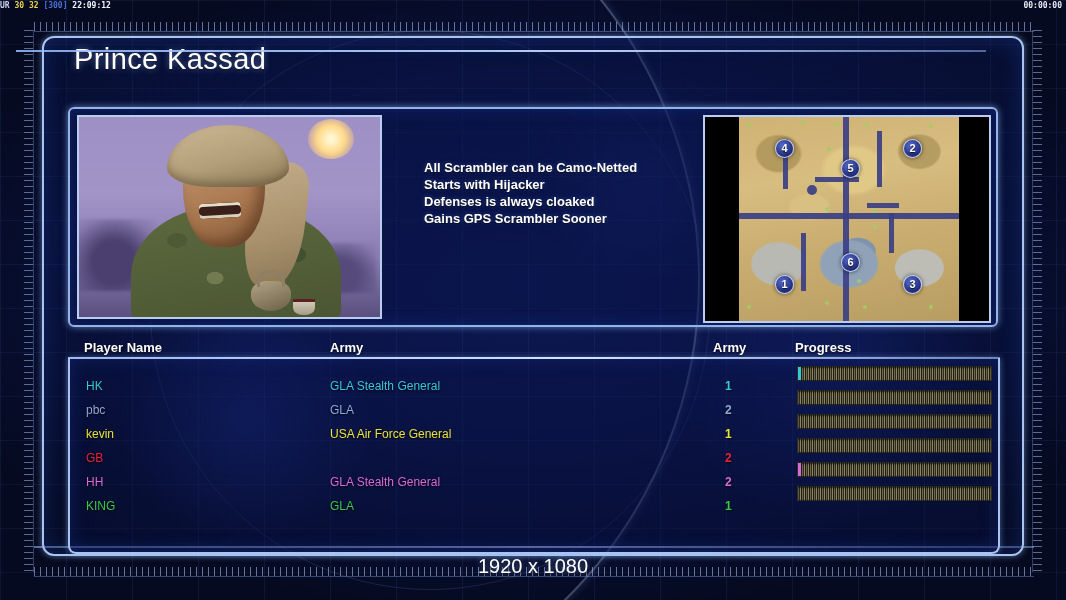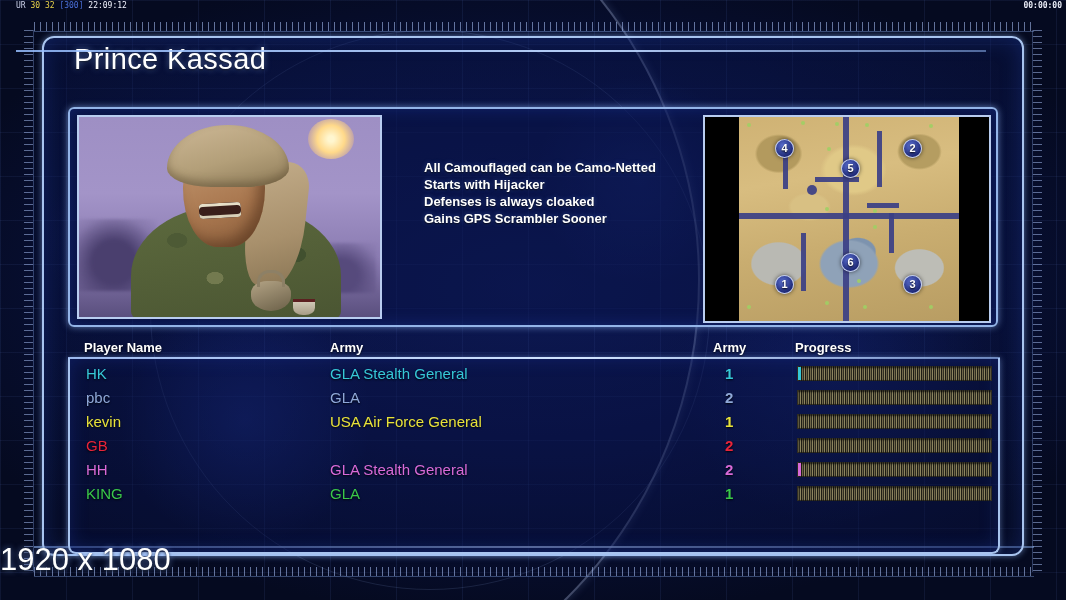--- a/index.html
+++ b/index.html
@@ -58,22 +58,22 @@
   .hud-top {
     position: absolute; left: 0; top: 0;
     width: 1066px; height: 13px;
     font-family: "DejaVu Sans Mono", monospace;
     font-size: 8px;
     letter-spacing: 0px;
     white-space: nowrap;
     z-index: 40;
   }
   .hud-left {
-    position: absolute; left: 16px; top: 1px;
-    font-weight: normal;
+    position: absolute; left: 0; top: 1px;
+    font-weight: bold;
   }
   .hud-left .k1 { color: #c9cfe8; }
   .hud-left .k2 { color: #e8d24a; }
   .hud-left .k3 { color: #e8d24a; }
   .hud-left .k4 { color: #4a6fd8; }
   .hud-left .k5 { color: #f2f4ff; }
   .hud-right {
     position: absolute; right: 4px; top: 1px;
     color: #e9ecf7; font-weight: bold;
   }
@@ -374,24 +374,25 @@
     left: 68px; top: 362px;
     width: 932px;
     z-index: 18;
   }
   .prow {
     position: relative;
     height: 24px;
   }
   .cell {
     position: absolute;
-    font-size: 15px;
+    font-size: 12px;
     line-height: 24px;
     white-space: nowrap;
     text-shadow: 0 1px 2px rgba(0,0,0,0.85);
+    margin-top: 12px;
   }
   .cell.name { left: 18px; }
   .cell.army { left: 262px; }
   .cell.team { left: 657px; font-weight: bold; }
 
   .bar {
     position: absolute;
     left: 729px; top: 4px;
     width: 195px; height: 15px;
     background:
@@ -406,21 +407,22 @@
   .bar-tick {
     position: absolute;
     left: 0; top: 0;
     width: 3px; height: 100%;
   }
 
   
   .res-label {
     position: absolute;
     left: 0; right: 0; bottom: 22px;
-    font-size: 31px;
+    text-align: center;
+    font-size: 20px;
     color: #ffffff;
     text-shadow: 0 0 6px rgba(130,170,255,0.6), 0 1px 3px rgba(0,0,0,0.9);
     z-index: 30;
   }
   .res-rule {
     position: absolute;
     left: 34px; bottom: 52px;
     width: 1000px; height: 2px;
     background: linear-gradient(to right, rgba(150,190,255,0.55), rgba(200,222,255,0.85) 50%, rgba(150,190,255,0.45));
     z-index: 8;
@@ -478,21 +480,21 @@
     <div class="p-eye r"></div>
     <div class="p-pupil l"></div>
     <div class="p-pupil r"></div>
     <div class="p-mouth"></div>
     <div class="p-turban"></div>
     <div class="p-teapot"></div>
     <div class="p-cup"></div>
   </div>
 
   <div class="ability-list">
-    <div class="ability-line">All Camouflaged can be Camo-Netted</div>
+    <div class="ability-line">All Scrambler can be Camo-Netted</div>
     <div class="ability-line">Starts with Hijacker</div>
     <div class="ability-line">Defenses is always cloaked</div>
     <div class="ability-line">Gains GPS Scrambler Sooner</div>
   </div>
 
   <div class="minimap-frame">
     <div class="minimap-img">
       <div class="mm-road" style="left:0; top:96px; width:220px; height:6px;"></div>
       <div class="mm-road" style="left:104px; top:0; width:6px; height:204px;"></div>
       <div class="mm-road" style="left:138px; top:14px; width:5px; height:56px;"></div>

